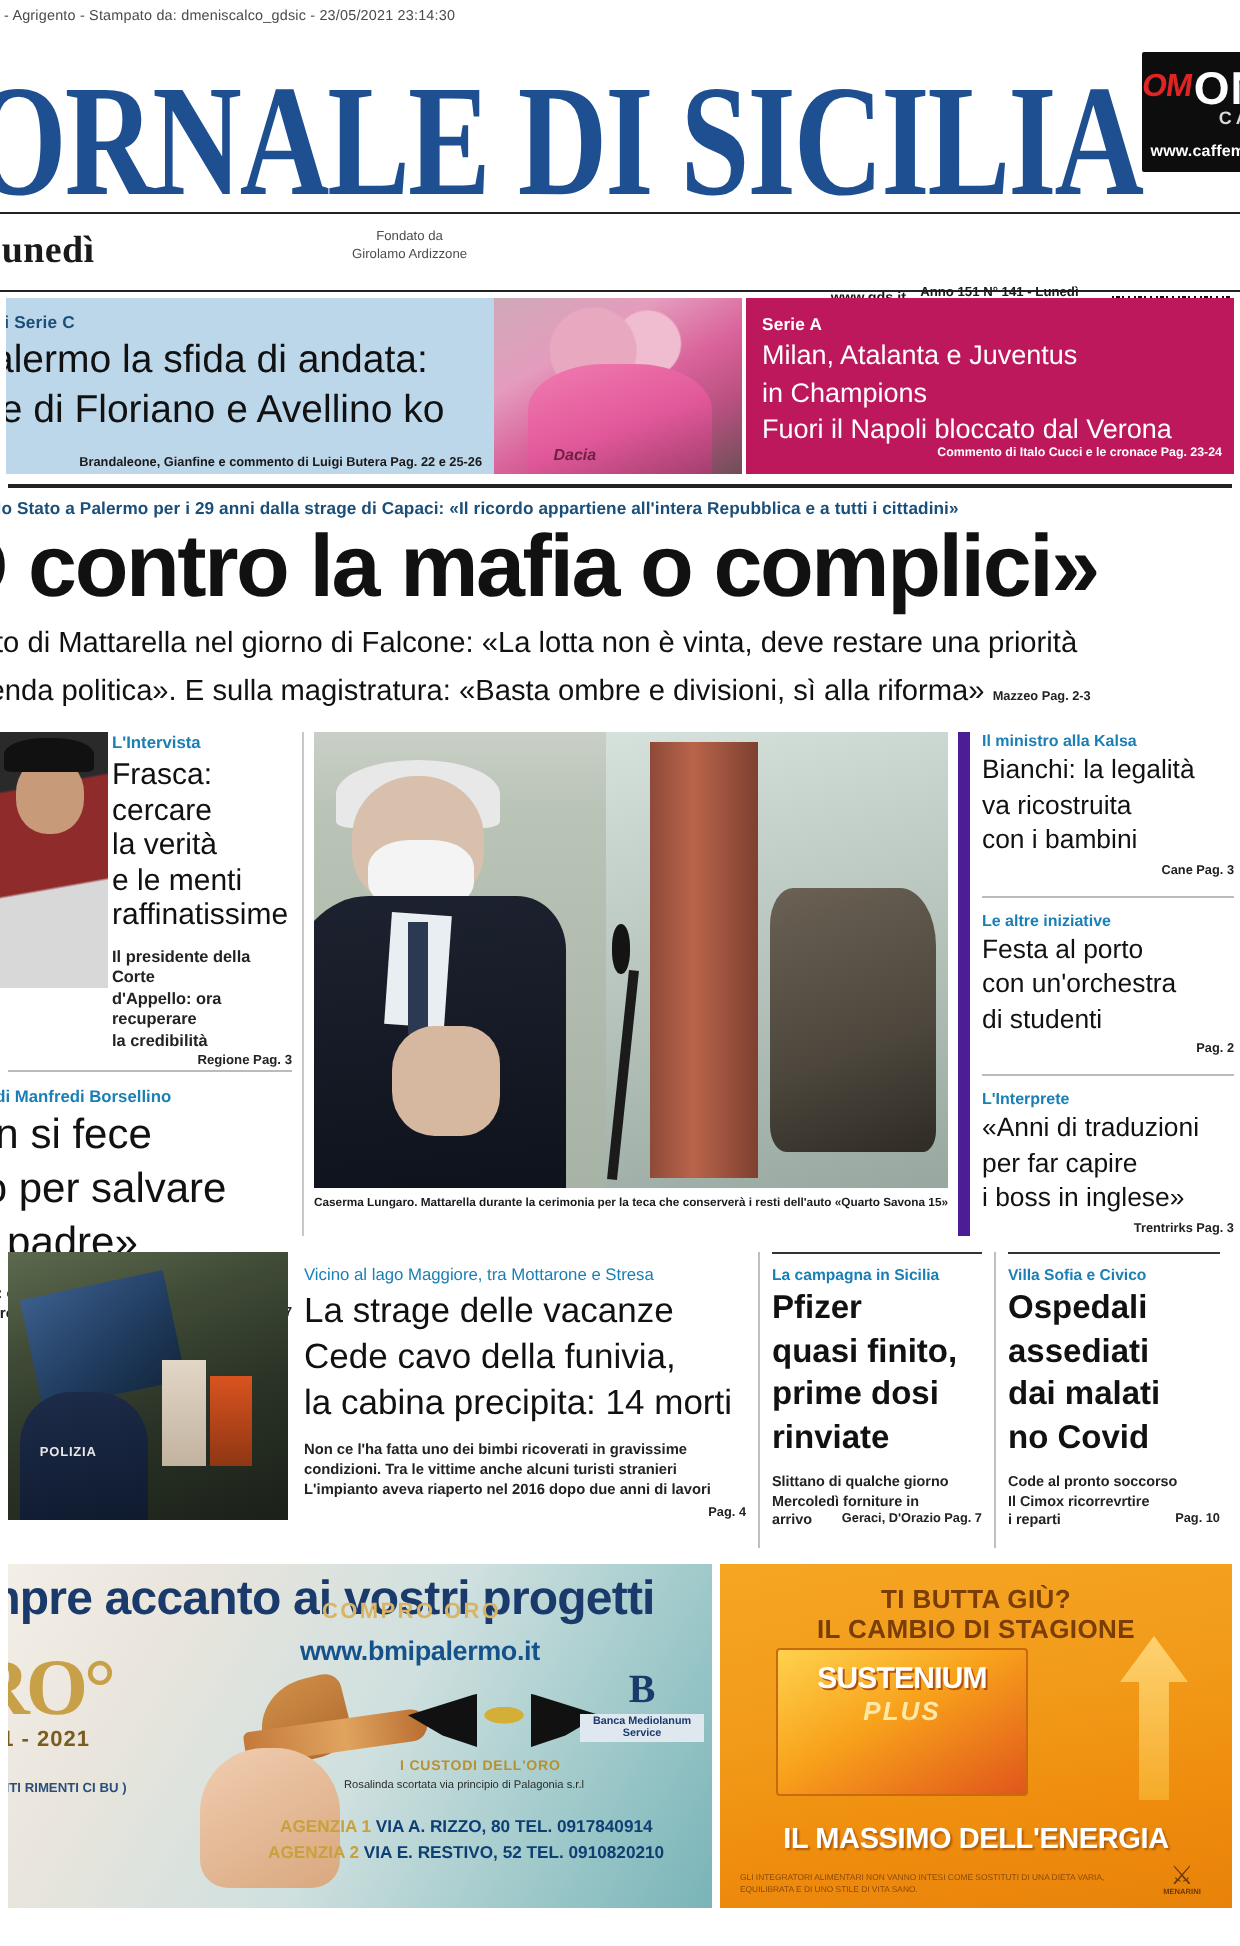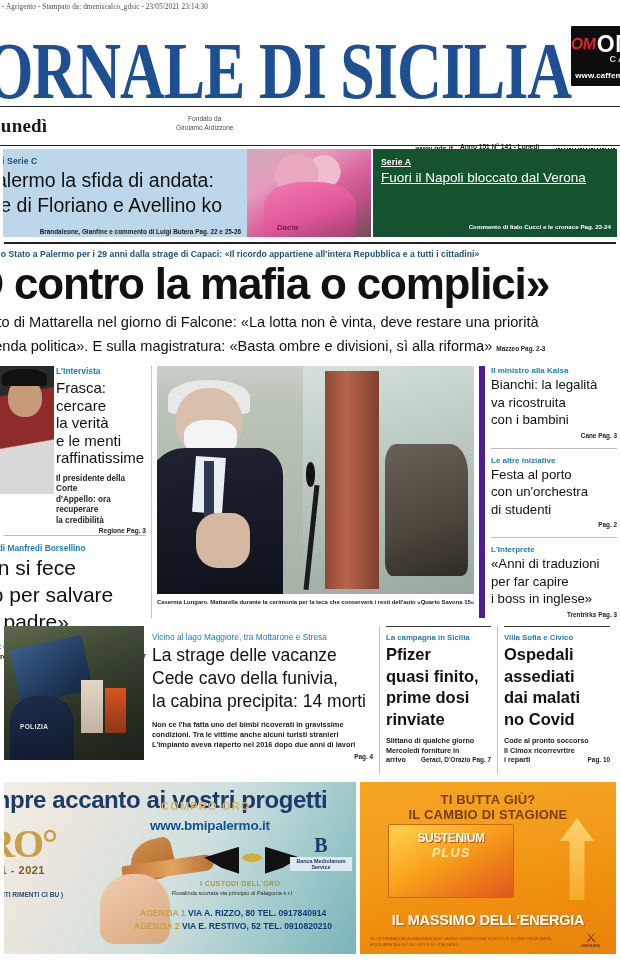--- a/index.html
+++ b/index.html
@@ -10,21 +10,21 @@
     font-family: "Liberation Sans", sans-serif;
     overflow: hidden;
   }
   .page { position: relative; width: 620px; height: 973px; background:#fff; }
 
   
   .printstrip {
     height: 14px; padding-left: 2px;
     font-size: 7.2px; color: #4a4a4a; letter-spacing: .1px;
     display: flex; align-items: center;
-    font-family: Liberation Serif, serif;
+    font-family: Liberation Sans, sans-serif;
   }
 
   
   .masthead {
     position: relative; height: 92px; padding: 0 4px;
     display:flex; align-items:flex-start; justify-content:space-between;
   }
   .masthead-title {
     font-family: "Liberation Serif", serif;
     font-weight: 700;
@@ -139,21 +139,21 @@
   .sl-photo::before{
     content:""; position:absolute; left:14%; top:38%; width:74%; height:62%;
     background: linear-gradient(160deg,#f07cb0,#e2589a 55%,#a33f6e);
     border-radius: 42% 42% 0 0;
   }
   .sl-photo::after{
     content:"Dacia"; position:absolute; left:24%; bottom:6%;
     font-size:8px; color:#6d2145; font-weight:700; font-style:italic;
   }
   .sports-right {
-    flex:1; background:#14532d; color:#fff; padding: 8px 6px 0 8px; position:relative;text-decoration:underline;
+    flex:1; background:#be185d; color:#fff; padding: 8px 6px 0 8px; position:relative;
   }
   .kicker-white { font-size:8.6px; font-weight:700; letter-spacing:.1px; }
   .sr-head { font-size:13.5px; line-height:15.5px; font-weight:400; margin-top:3px; }
   .sr-credit {
     position:absolute; right:6px; bottom:7px;
     font-size:6.2px; font-weight:600;
   }
 
   
   .mainhead-wrap { padding: 0 4px; margin-top: 5px; }
@@ -412,21 +412,21 @@
     text-align:center; padding-top: 10px;
     font-size: 13px; font-weight:700; color:#7a3d06; line-height:15px;
     letter-spacing:.2px;
   }
   .ar-box{
     position:absolute; left: 28px; top: 42px; width: 126px; height: 74px;
     background: linear-gradient(150deg,#ffd24d,#f8a11b 45%, #e0561b 100%);
     border:1px solid #c96a0f; border-radius:2px;
   }
   .ar-box .brand{
-    font-size: 12px; font-weight:700; color:#fff; text-align:center;
+    font-size: 15px; font-weight:700; color:#fff; text-align:center;
     padding-top:6px; letter-spacing:-.4px;
     text-shadow: 1px 1px 0 #b5530c;
   }
   .ar-box .plus{
     font-size: 13px; font-weight:700; color:#ffe9a8; text-align:center;
     font-style:italic; letter-spacing:1px;
   }
   .ar-arrow{
     position:absolute; right: 22px; top: 36px; width: 34px; height: 82px;
     background: linear-gradient(180deg, #ffd87a, #f7ae2c);
@@ -495,20 +495,22 @@
       <div class="sl-text">
         <div class="kicker-blue">off di Serie C</div>
         <div class="sl-head">Palermo la sfida di andata:</div>
         <div class="sl-head">ore di Floriano e Avellino ko</div>
         <div class="sl-credit">Brandaleone, Gianfine e commento di Luigi Butera Pag. 22 e 25-26</div>
       </div>
       <div class="sl-photo"></div>
     </div>
     <div class="sports-right">
       <div class="kicker-white">Serie A</div>
+      <div class="sr-head">Milan, Atalanta e Juventus</div>
+      <div class="sr-head">in Champions</div>
       <div class="sr-head">Fuori il Napoli bloccato dal Verona</div>
       <div class="sr-credit">Commento di Italo Cucci e le cronace Pag. 23-24</div>
     </div>
   </div>
 
   <div class="mainhead-wrap">
     <div class="rule-thick"></div>
     <div class="overline">o dello Stato a Palermo per i 29 anni dalla strage di Capaci: «Il ricordo appartiene all'intera Repubblica e a tutti i cittadini»</div>
     <div class="big-headline">O contro la mafia o complici»</div>
     <div class="deck">onito di Mattarella nel giorno di Falcone: «La lotta non è vinta, deve restare una priorità</div>

